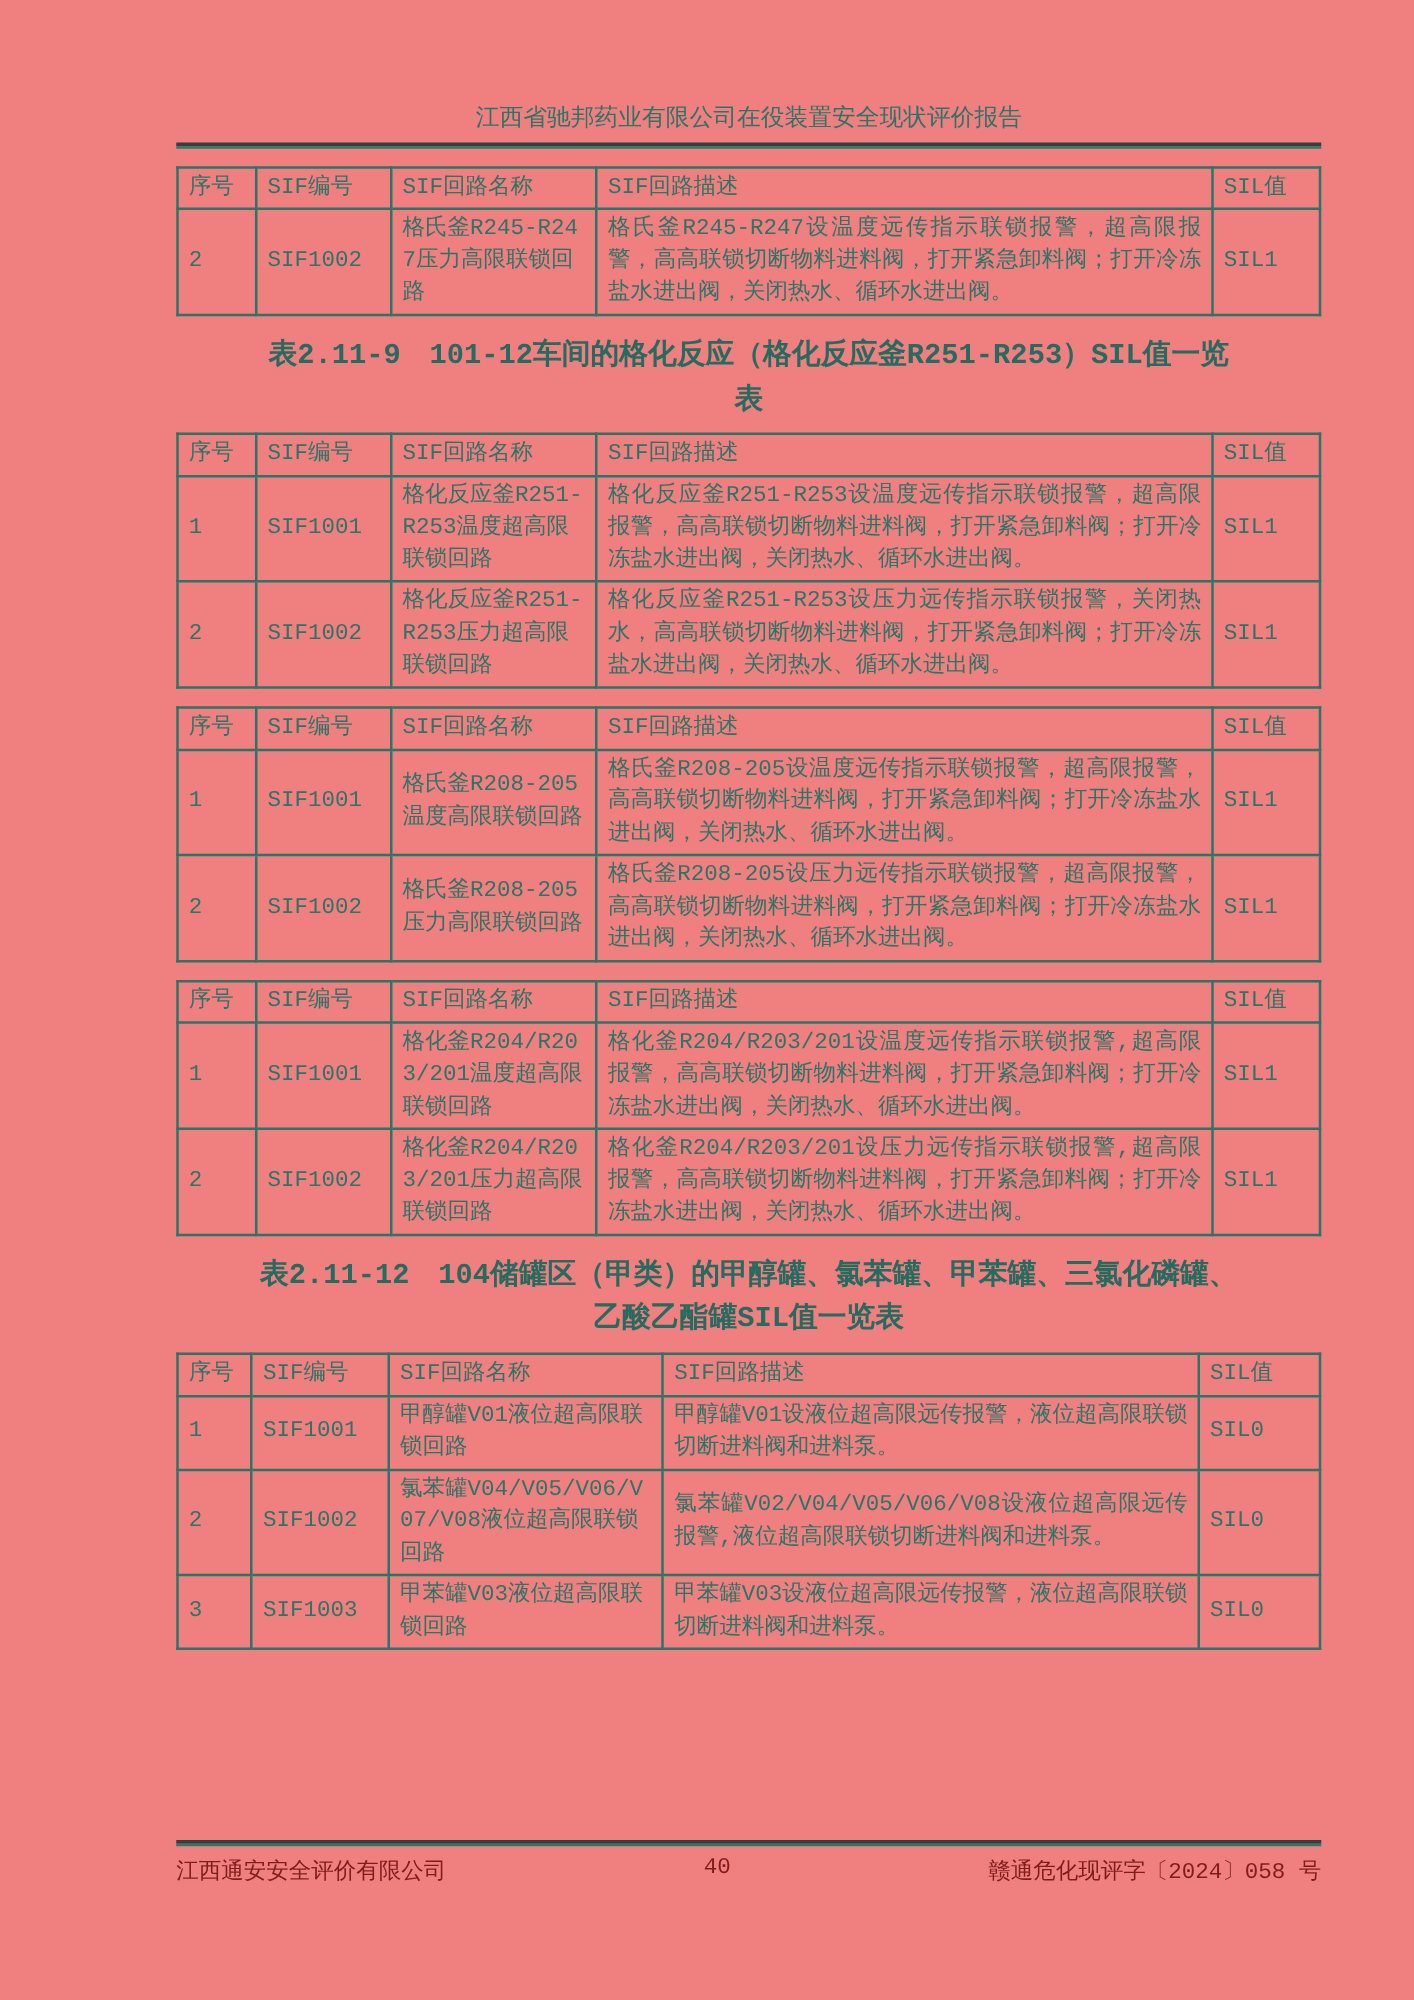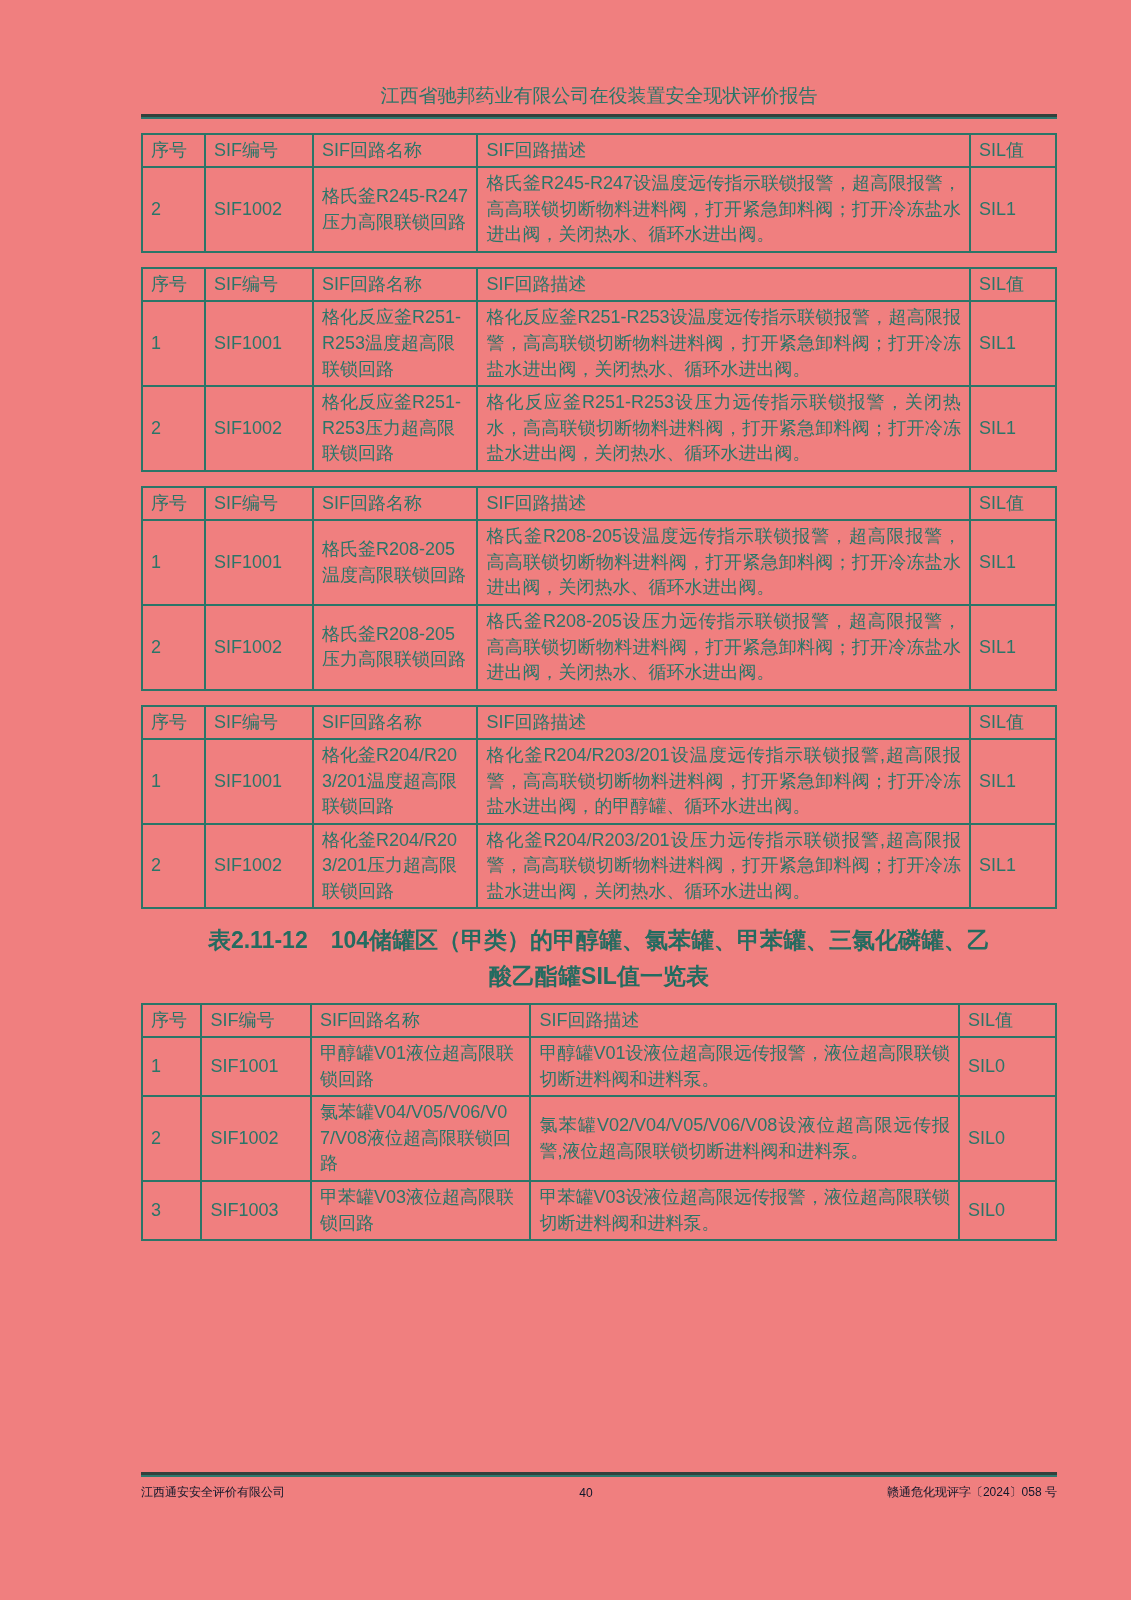--- a/index.html
+++ b/index.html
@@ -6,21 +6,21 @@
     margin: 0;
     padding: 0;
     background: #f07f7f;
   }
   .page {
     position: relative;
     width: 1131px;
     height: 1600px;
     background: #f07f7f;
     overflow: hidden;
-    font-family: Liberation Sans, sans-serif;
+    font-family: Liberation Mono, monospace;
     color: #2b7568;
   }
   .content {
     position: absolute;
     left: 141px;
     top: 84px;
     width: 916px;
   }
   .header-title {
     text-align: center;
@@ -79,24 +79,24 @@
   .footer {
     position: absolute;
     left: 141px;
     top: 1472px;
     width: 916px;
   }
   .footer .double-rule { margin-top: 0; }
   .footer-row {
     display: flex;
     justify-content: space-between;
-    align-items: center;
+    align-items: flex-start;
     margin-top: 7px;
-    font-size: 12px;
-    color: #0f172a;
+    font-size: 18px;
+    color: #7f1d1d;
   }
 </style>
 </head>
 <body>
 
 <div class="page">
 
   <div class="content">
 
     <div class="header-title">江西省驰邦药业有限公司在役装置安全现状评价报告</div>
@@ -123,20 +123,21 @@
           <tr>
             <td class="c0">2</td>
             <td class="c1">SIF1002</td>
             <td class="c2">格氏釜R245-R247压力高限联锁回路</td>
             <td class="c3">格氏釜R245-R247设温度远传指示联锁报警，超高限报警，高高联锁切断物料进料阀，打开紧急卸料阀；打开冷冻盐水进出阀，关闭热水、循环水进出阀。</td>
             <td class="c4">SIL1</td>
           </tr>
         </tbody>
       </table>
 
+    <h2 class="table-title">表2.11-9　101-12车间的格化反应（格化反应釜R251-R253）SIL值一览表</h2>
     <table class="sil-table tbl-a">
       <colgroup>
         <col class="c0">
           <col class="c1">
           <col class="c2">
           <col class="c3">
           <col class="c4">
       </colgroup>
     <thead>
           <tr>
@@ -215,21 +216,21 @@
             <th class="c2">SIF回路名称</th>
             <th class="c3">SIF回路描述</th>
             <th class="c4">SIL值</th>
           </tr>
         </thead>
         <tbody>
           <tr>
             <td class="c0">1</td>
             <td class="c1">SIF1001</td>
             <td class="c2">格化釜R204/R203/201温度超高限联锁回路</td>
-            <td class="c3">格化釜R204/R203/201设温度远传指示联锁报警,超高限报警，高高联锁切断物料进料阀，打开紧急卸料阀；打开冷冻盐水进出阀，的甲醇罐、循环水进出阀。</td>
+            <td class="c3">格化釜R204/R203/201设温度远传指示联锁报警,超高限报警，高高联锁切断物料进料阀，打开紧急卸料阀；打开冷冻盐水进出阀，关闭热水、循环水进出阀。</td>
             <td class="c4">SIL1</td>
           </tr>
           <tr>
             <td class="c0">2</td>
             <td class="c1">SIF1002</td>
             <td class="c2">格化釜R204/R203/201压力超高限联锁回路</td>
             <td class="c3">格化釜R204/R203/201设压力远传指示联锁报警,超高限报警，高高联锁切断物料进料阀，打开紧急卸料阀；打开冷冻盐水进出阀，关闭热水、循环水进出阀。</td>
             <td class="c4">SIL1</td>
           </tr>
         </tbody>

